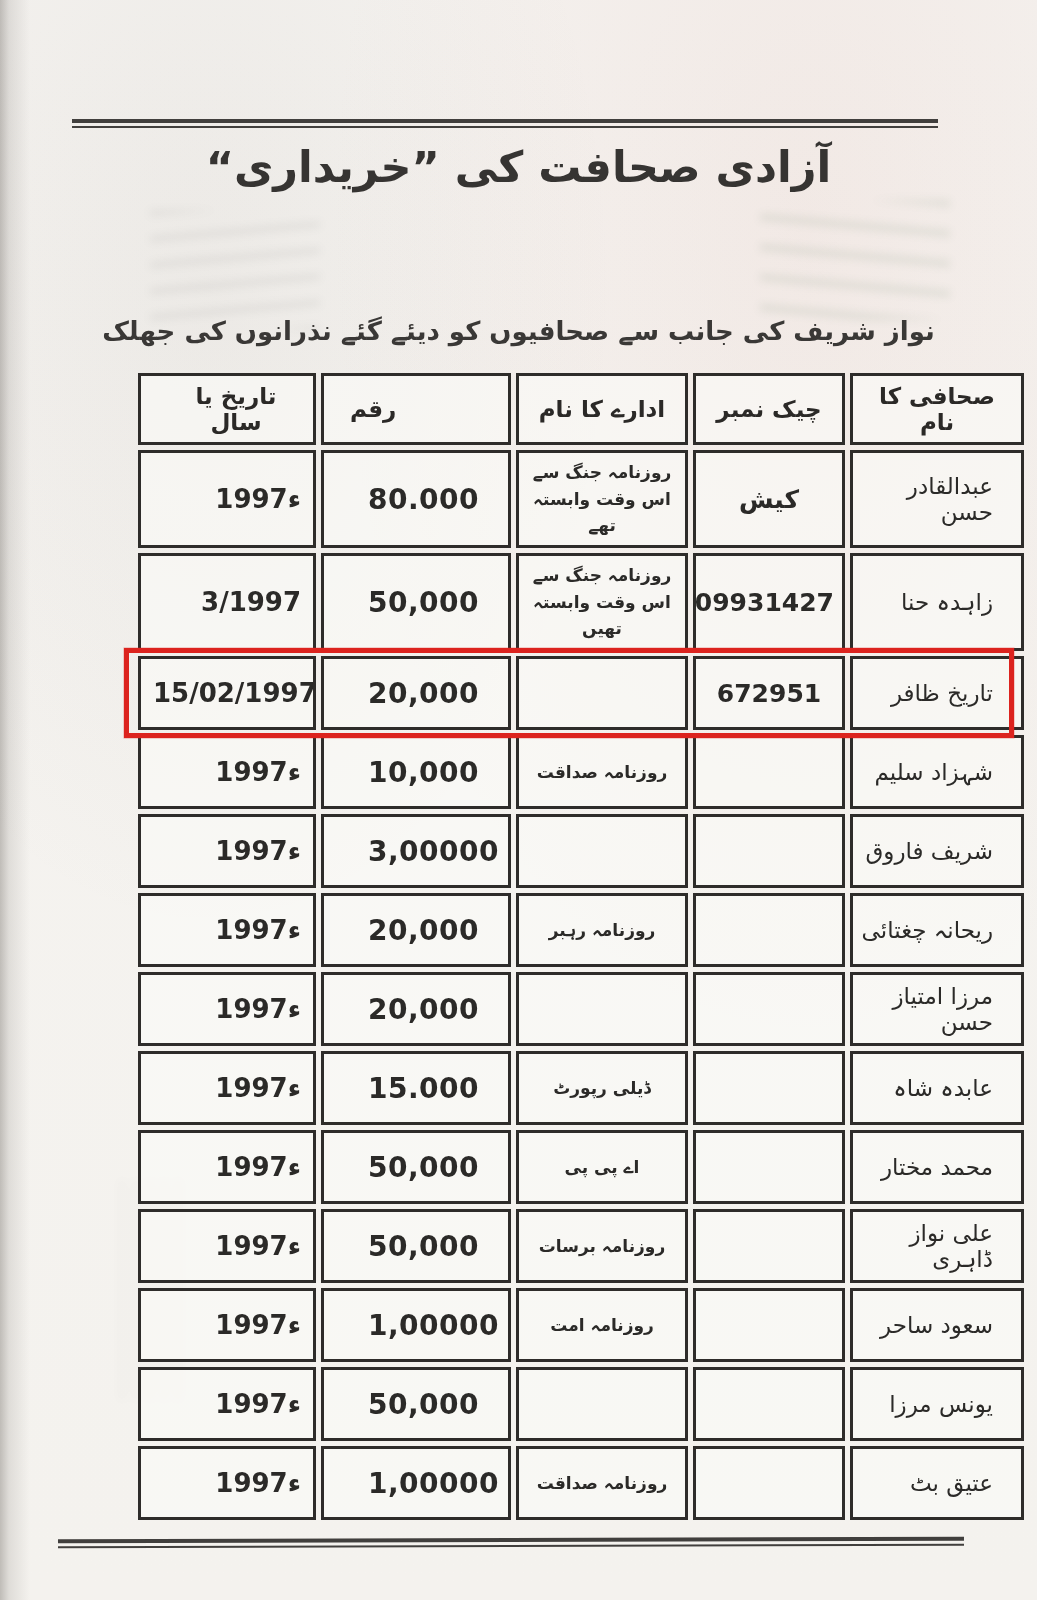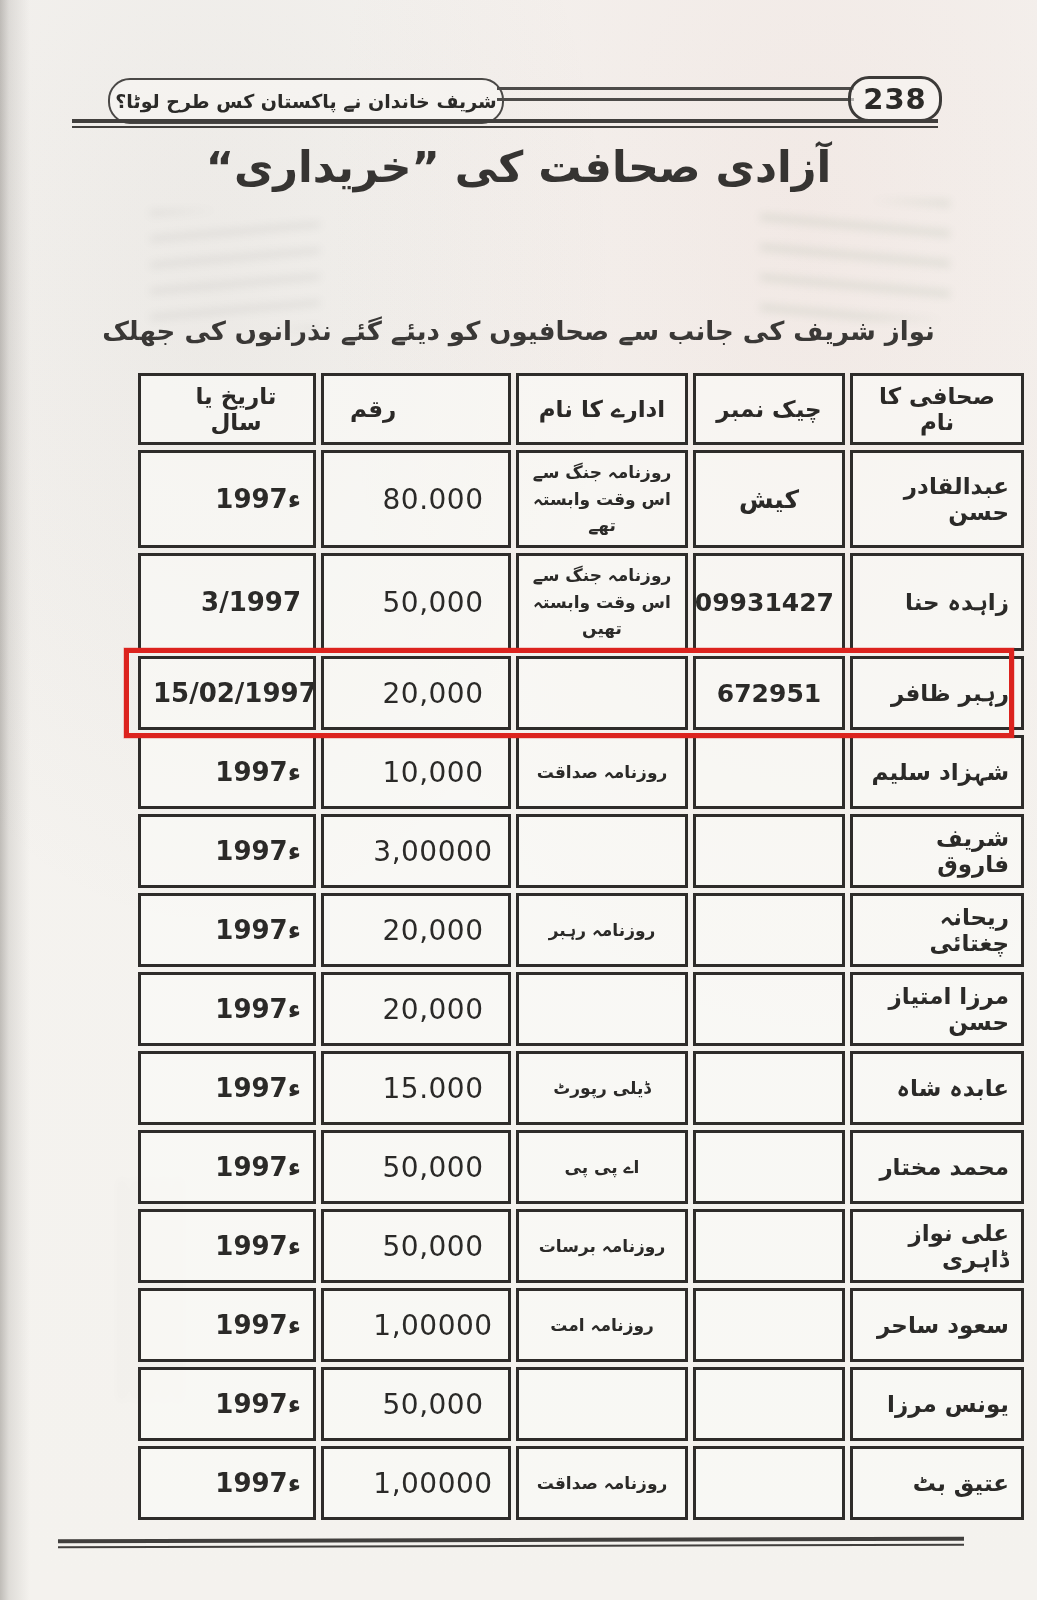--- a/index.html
+++ b/index.html
@@ -64,51 +64,41 @@
     padding:2px 8px; vertical-align:middle; overflow:hidden;
   }
   .payments thead tr{height:72px;}
   .payments tbody tr{height:74px;}
   .payments th{font-size:23px; font-weight:bold; color:#2b2927;}
   th.col-name, td.col-name{width:152px;}
   th.col-check, td.col-check{width:130px;margin-left:8px;}
   th.col-org, td.col-org{width:150px;}
   th.col-amount, td.col-amount{width:150px;}
   th.col-date, td.col-date{width:138px;}
-  td.col-name{font-size:23px; font-weight:bold; text-align:right; padding-right:12px;}
+  td.col-name{font-size:23px; font-weight:normal; text-align:right; padding-right:28px;}
   td.col-check{font-size:25px; font-weight:bold; text-align:center;}
   td.col-org{font-size:17px; font-weight:bold; text-align:center; line-height:1.55;}
-  td.col-amount{font-size:28px; font-weight:normal; text-align:center; direction:ltr; padding-right:10px; letter-spacing:.5px;padding-left:44px;}
+  td.col-amount{font-size:28px; font-weight:bold; text-align:left; direction:ltr; padding-right:10px; letter-spacing:.5px;padding-left:44px;}
   td.col-date{font-size:26px; font-weight:bold; text-align:left; direction:ltr; padding:14px 12px; }
   td.col-date{text-align:right;}
   th.col-date, th.col-amount{text-align:left; padding-left:26px;}
   th.col-date{text-align:center;}
   th.col-amount{text-align:left;}
   #highlight-box{position:absolute; pointer-events:none; border:5px solid #dc231e;
     box-shadow:0 0 0 .5px rgba(220,35,30,.4);}
 </style>
 </head>
 <body>
 
 <div class="paper">
 
   <div class="ghost g1"></div>
   <div class="ghost g2"></div>
   <div class="ghost g3"></div>
 
-  <header class="running-header">
-    <div class="chapter-pill">
-      <span dir="rtl">شریف خاندان نے پاکستان کس طرح لوٹا؟</span>
-    </div>
-    <div class="conn conn1"></div>
-    <div class="conn conn2"></div>
-    <div class="page-pill">
-      <span>238</span>
-    </div>
-  </header>
 
   <div class="double-rule top-rule">
     <div class="l1"></div>
       <div class="l2"></div>
   </div>
 
   <div class="h-title" dir="rtl">آزادی صحافت کی ”خریداری“</div>
   <div class="h-caption" dir="rtl">نواز شریف کی جانب سے صحافیوں کو دیئے گئے نذرانوں کی جھلک</div>
 
   <div class="table-wrap" style="position:absolute;">
@@ -131,21 +121,21 @@
             <td class="col-date">1997ء</td>
           </tr>
           <tr style="height: 98px;">
             <td class="col-name" dir="rtl">زاہدہ حنا</td>
             <td class="col-check">09931427</td>
             <td class="col-org" dir="rtl">روزنامہ جنگ سے اس وقت وابستہ تھیں</td>
             <td class="col-amount">50,000</td>
             <td class="col-date">3/1997</td>
           </tr>
           <tr>
-            <td class="col-name" dir="rtl">رہبر ظافر</td>
+            <td class="col-name" dir="rtl">تاریخ ظافر</td>
             <td class="col-check">672951</td>
             <td class="col-org" dir="rtl"></td>
             <td class="col-amount">20,000</td>
             <td class="col-date">15/02/1997</td>
           </tr>
           <tr>
             <td class="col-name" dir="rtl">شہزاد سلیم</td>
             <td class="col-check" dir="rtl"></td>
             <td class="col-org" dir="rtl">روزنامہ صداقت</td>
             <td class="col-amount">10,000</td>

